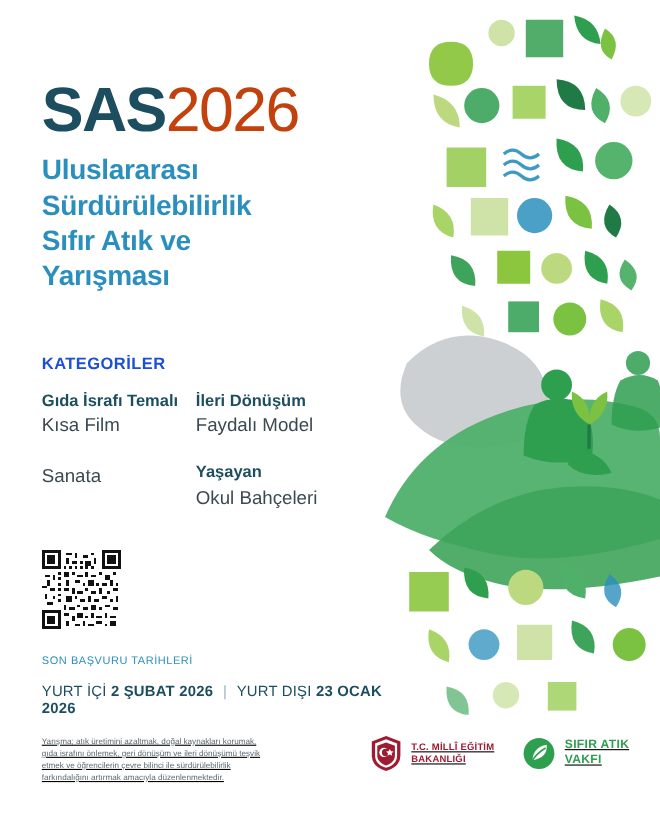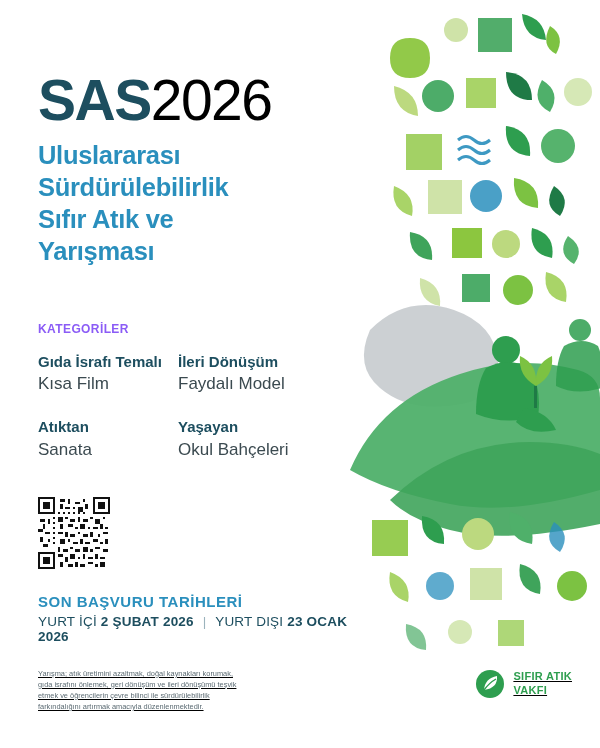--- a/index.html
+++ b/index.html
@@ -43,41 +43,41 @@
   .title-main {
     font-size: 57px;
     font-weight: bold;
     letter-spacing: -1.5px;
     line-height: 1;
     margin: 0 0 10px 0;
     color: #1d4e5f;
     white-space: nowrap;
   }
   .title-main .year {
-    color: #000000;
+    color: #c2410c;
     font-weight: 400;
   }
 
   .subtitle {
     font-size: 25.5px;
     font-weight: bold;
     line-height: 1.26;
     color: #2a8fbd;
     margin: 0;
     letter-spacing: -0.3px;
   }
 
   
   .categories {
     margin-top: 54px;
   }
   .cat-heading {
-    font-size: 12px;
-    font-weight: bold;
-    color: #8b5cf6;
+    font-size: 15px;
+    font-weight: bold;
+    color: #1d4ed8;
     letter-spacing: 0.4px;
     margin-bottom: 16px;
   }
   .cat-grid {
     display: grid;
     grid-template-columns: 140px 1fr;
     row-gap: 22px;
   }
   .cat-item .cat-title {
     font-size: 15px;
@@ -102,25 +102,25 @@
     width: 72px;
     height: 72px;
     display: block;
   }
 
   
   .deadlines {
     margin-top: 24px;
   }
   .deadline-heading {
-    font-size: 15px;
-    font-weight: bold;
+    font-size: 10px;
+    font-weight: normal;
     color: #2a8fbd;
     letter-spacing: 0.5px;
-    margin-bottom: 4px;
+    margin-bottom: 14px;
   }
   .deadline-line {
     font-size: 13.5px;
     color: #1d4e5f;
     letter-spacing: 0.2px;
   }
   .deadline-line .bold {
     font-weight: bold;
   }
   .deadline-sep {
@@ -304,21 +304,20 @@
           <div class="cat-title">Gıda İsrafı Temalı</div>
           <div class="cat-sub">Kısa Film</div>
         </div>
 
         <div class="cat-item">
           <div class="cat-title">İleri Dönüşüm</div>
           <div class="cat-sub">Faydalı Model</div>
         </div>
 
         <div class="cat-item">
-          <div class="cat-title">Atıktan</div>
           <div class="cat-sub">Sanata</div>
         </div>
 
         <div class="cat-item">
           <div class="cat-title">Yaşayan</div>
           <div class="cat-sub">Okul Bahçeleri</div>
         </div>
 
       </div>
     </div>
@@ -447,20 +446,34 @@
       </div>
     </div>
 
   </div>
 
   <div class="footer">
     <div class="disclaimer">Yarışma; atık üretimini azaltmak, doğal kaynakları korumak, gıda israfını önlemek, geri dönüşüm ve ileri dönüşümü teşvik etmek ve öğrencilerin çevre bilinci ile sürdürülebilirlik farkındalığını artırmak amacıyla düzenlenmektedir.</div>
 
     <div class="logos">
 
+      <div class="logo-meb">
+        <svg class="meb-mark" viewBox="0 0 30 34" xmlns="http://www.w3.org/2000/svg">
+          <path d="M15 1 L28 6 v13 q0 10 -13 14 Q2 29 2 19 V6z" fill="#9e1b32"></path>
+          <path d="M15 4 L25 8 v11 q0 8 -10 11 Q5 27 5 19 V8z" fill="#ffffff"></path>
+          <path d="M15 7 L23 10 v9 q0 6 -8 9 Q7 25 7 19 v-9z" fill="#9e1b32"></path>
+          <circle cx="13" cy="16" r="4.2" fill="#ffffff"></circle>
+          <circle cx="14.6" cy="16" r="3.4" fill="#9e1b32"></circle>
+          <path d="M18.4 12.8 l1.1 2.1 l2.3 .3 l-1.7 1.6 l.4 2.3 l-2.1 -1.1 l-2.1 1.1 l.4 -2.3 l-1.7 -1.6 l2.3 -.3z" fill="#ffffff"></path>
+        </svg>
+        <div class="meb-text">
+          <div>T.C. MİLLÎ EĞİTİM</div>
+          <div>BAKANLIĞI</div>
+        </div>
+      </div>
 
       <div class="logo-saf">
         <svg class="saf-mark" viewBox="0 0 30 32" xmlns="http://www.w3.org/2000/svg">
           <circle cx="15" cy="16" r="14" fill="#2e9e4f"></circle>
           <path d="M9 22 q1 -12 13 -14 q1 12 -13 14z" fill="#ffffff"></path>
           <path d="M9 22 q5 -7 12 -11" stroke="#2e9e4f" stroke-width="1.4" fill="none"></path>
         </svg>
         <div class="saf-text">
           <div>SIFIR ATIK</div>
           <div>VAKFI</div>

